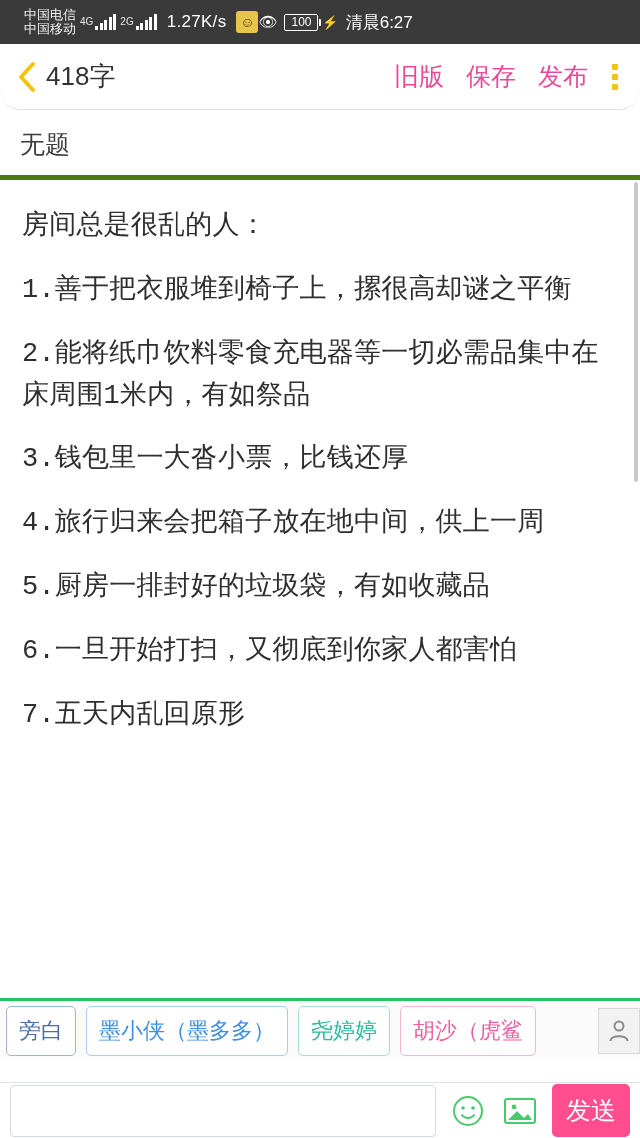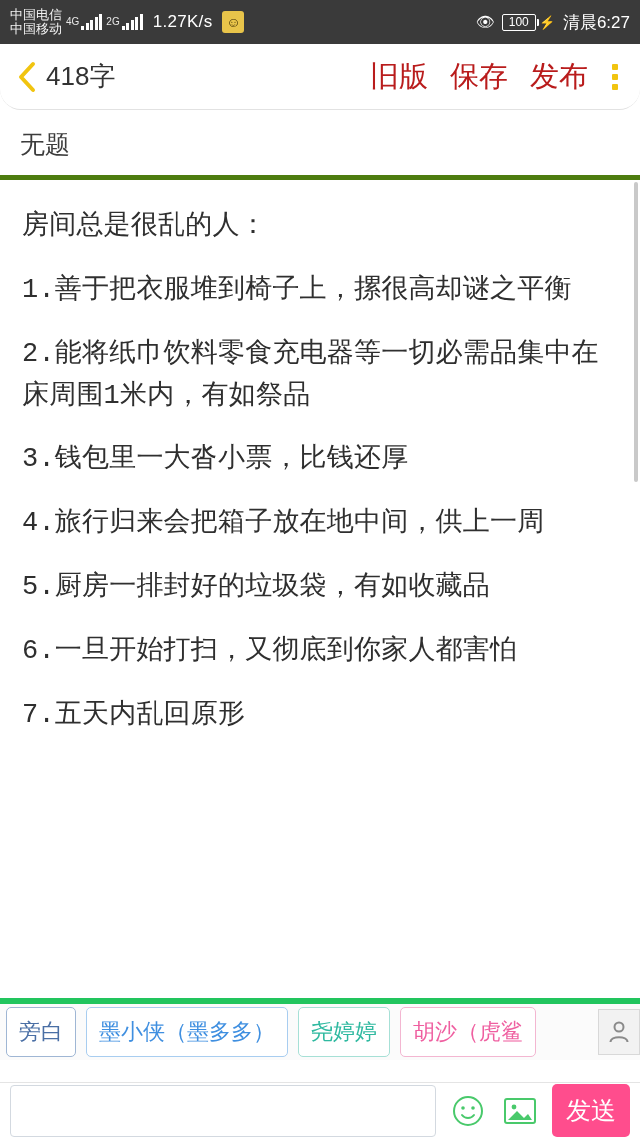--- a/index.html
+++ b/index.html
@@ -9,22 +9,22 @@
     background: #ffffff;
     overflow: hidden;
   }
   
   .statusbar {
     height: 44px;
     background: #3a3a3a;
     color: #ffffff;
     display: flex;
     align-items: center;
-    justify-content: space-between;
-    padding: 0 10px;
+    justify-content: flex-start;
+    padding: 0 24px;
     font-size: 17px;
   }
   .sb-left { display: flex; align-items: center; gap: 4px; }
   .carrier-stack {
     display: flex; flex-direction: column;
     line-height: 1.05; font-size: 13px; color: #f2f2f2;
   }
   .sig-group { display: flex; align-items: flex-end; gap: 2px; }
   .net-label { font-size: 10px; color: #e8e8e8; align-self: flex-start; margin-top: 2px; }
   .bars { display: flex; align-items: flex-end; gap: 1.5px; height: 16px; }
@@ -66,21 +66,21 @@
     border-radius: 21px;
   }
   .back-chev {
     width: 34px; height: 40px;
     display: flex; align-items: center; justify-content: center;
     color: #f1c40f;
   }
   .wordcount { font-size: 26px; color: #333; margin-left: 2px; }
   .tb-spacer { flex: 1; }
   .tb-actions { display: flex; align-items: center; gap: 22px; }
-  .tb-btn { font-size: 29px; color: #b91c1c; }
+  .tb-btn { font-size: 25px; color: #ec4899; }
   .kebab {
     width: 22px; height: 40px; margin-left: 16px;
     display: flex; flex-direction: column; align-items: center; justify-content: center; gap: 4px;
   }
   .kebab span { width: 6px; height: 6px; background: #f1c40f; border-radius: 1px; display: block; }
 
   
   .title-row {
     padding: 18px 20px 14px 20px;
     border-bottom: 5px solid #4d7c0f;
@@ -108,21 +108,21 @@
     width: 4px; height: 300px;
     background: #c9c9c9; border-radius: 2px;
   }
 
   
   .chips-row {
     position: absolute; left: 0; right: 0;
     bottom: 78px;
     height: 62px;
     background: #fbfbfb;
-    border-top: 6px solid #22c55e;
+    border-top: 3px solid #22c55e;
     display: flex; align-items: center;
     padding: 0 6px;
     gap: 10px;
     overflow: hidden;
   }
   .chip {
     border: 1px solid #cfd6e0;
     border-radius: 5px;
     background: #ffffff;
     padding: 9px 12px;

